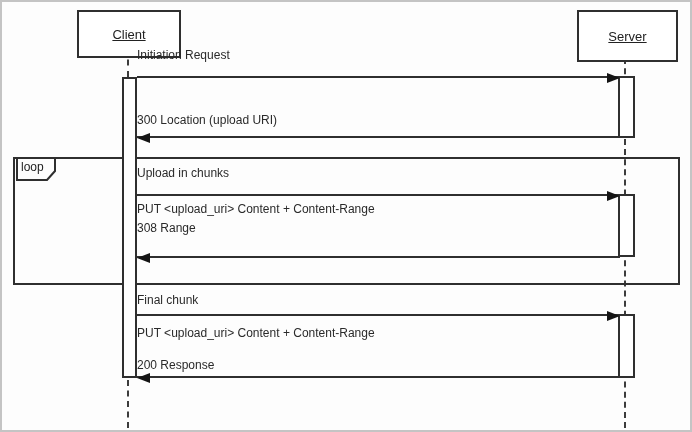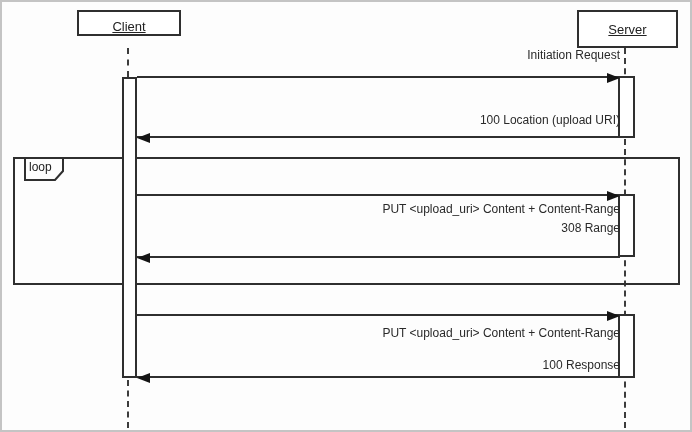--- a/index.html
+++ b/index.html
@@ -11,35 +11,35 @@
     overflow:hidden;
   }
   .actor-box {
     position:absolute; box-sizing:border-box;
     border:2px solid #2f2f2f; background:#fff;
     display:flex; align-items:center; justify-content:center;
   }
   .actor-label {
     font-size:13px; color:#222; text-decoration:underline;
   }
-  .client-box { left:75px; top:8px; width:104px; height:26px;align-items:flex-end; }
-  .server-box { left:575px; top:8px; width:101px; height:38px;text-align:center; }
+  .client-box { left:75px; top:8px; width:104px; height:48px; }
+  .server-box { left:575px; top:8px; width:101px; height:52px;text-align:center; }
 
   .lifeline {
     position:absolute; width:0; border-left:2px dashed #3c3c3c;
   }
   .client-lifeline-top    { left:125px; top:46px;  height:29px; }
   .client-lifeline-bottom { left:125px; top:378px; height:48px; }
   .server-lifeline        { left:622px; top:46px;  height:380px; }
 
   .loop-frame {
     position:absolute; left:11px; top:155px; width:667px; height:128px;
     box-sizing:border-box; border:2px solid #2f2f2f; background:transparent;
   }
-  .loop-tag { position:absolute; left:22px; top:155px; width:35px; height:24px; }
+  .loop-tag { position:absolute; left:14px; top:155px; width:35px; height:24px; }
   .loop-tag svg { display:block; }
   .loop-tag-text {
     position:absolute; left:5px; top:3px;
     font-size:12px; color:#222;
   }
 
   .activation {
     position:absolute; box-sizing:border-box;
     background:#fff; border:2px solid #2f2f2f;
   }
@@ -62,21 +62,21 @@
     border-top:5px solid transparent; border-bottom:5px solid transparent;
   }
   .arrowhead-left {
     position:absolute; left:0; top:-5px; width:0; height:0;
     border-right:13px solid #141414;
     border-top:5px solid transparent; border-bottom:5px solid transparent;
   }
 
   .msg-label {
     position:absolute; left:135px; width:483px;
-    text-align:right; font-size:12px; color:#2a2a2a;
+    text-align:left; font-size:12px; color:#2a2a2a;
     line-height:14px; white-space:nowrap;
   }
   .lbl-title-1 { top:46px; }
   .lbl-req-1   { top:81px; }
   .lbl-res-1   { top:111px; }
   .lbl-title-2 { top:164px; }
   .lbl-req-2   { top:200px; }
   .lbl-res-2   { top:219px; }
   .lbl-title-3 { top:291px; }
   .lbl-req-3   { top:324px; }
@@ -126,21 +126,23 @@
   </div>
 
   <div class="msg-line req-3">
     <div class="arrowhead-right"></div>
   </div>
   <div class="msg-line res-3">
     <div class="arrowhead-left"></div>
   </div>
 
   <div class="msg-label lbl-title-1">Initiation Request</div>
-  <div class="msg-label lbl-res-1">100 Location (upload URI)</div>
+  <div class="msg-label lbl-res-1">300 Location (upload URI)</div>
 
+  <div class="msg-label lbl-title-2">Upload in chunks</div>
   <div class="msg-label lbl-req-2">PUT &lt;upload_uri&gt; Content + Content-Range</div>
   <div class="msg-label lbl-res-2">308 Range</div>
 
+  <div class="msg-label lbl-title-3">Final chunk</div>
   <div class="msg-label lbl-req-3">PUT &lt;upload_uri&gt; Content + Content-Range</div>
-  <div class="msg-label lbl-res-3">100 Response</div>
+  <div class="msg-label lbl-res-3">200 Response</div>
 
 </div>
 
 </body></html>

